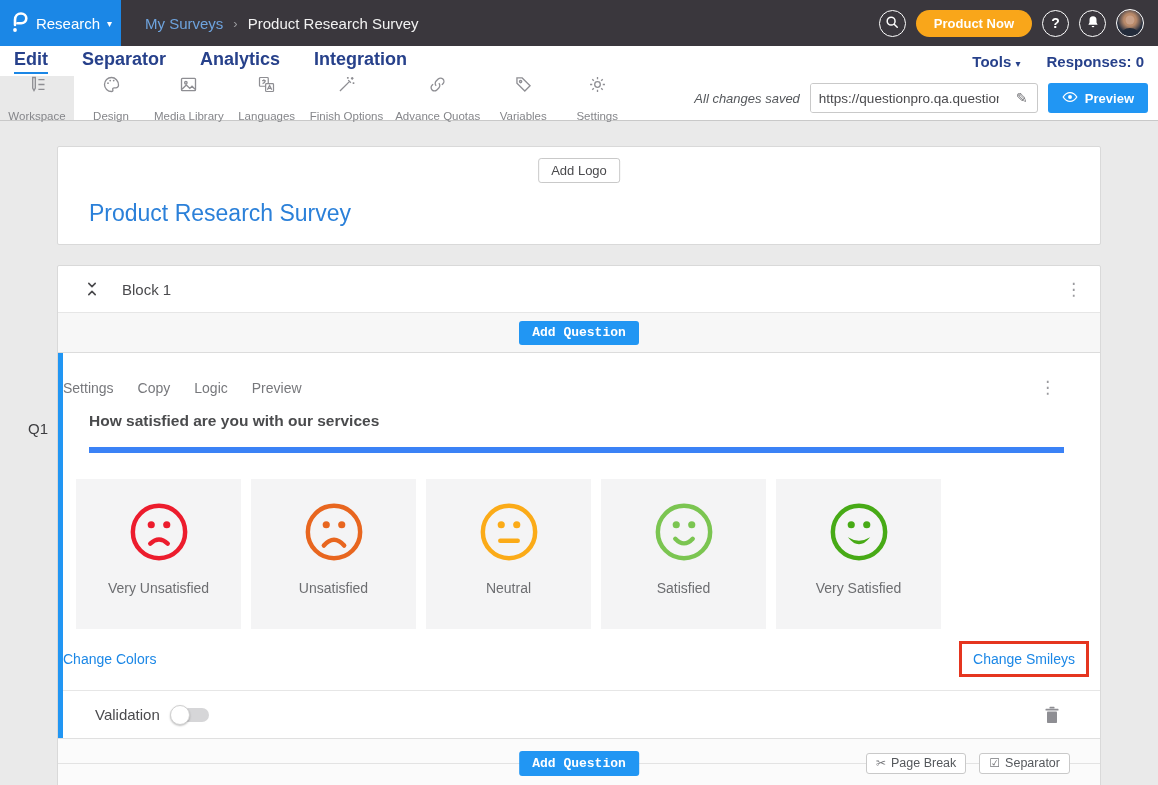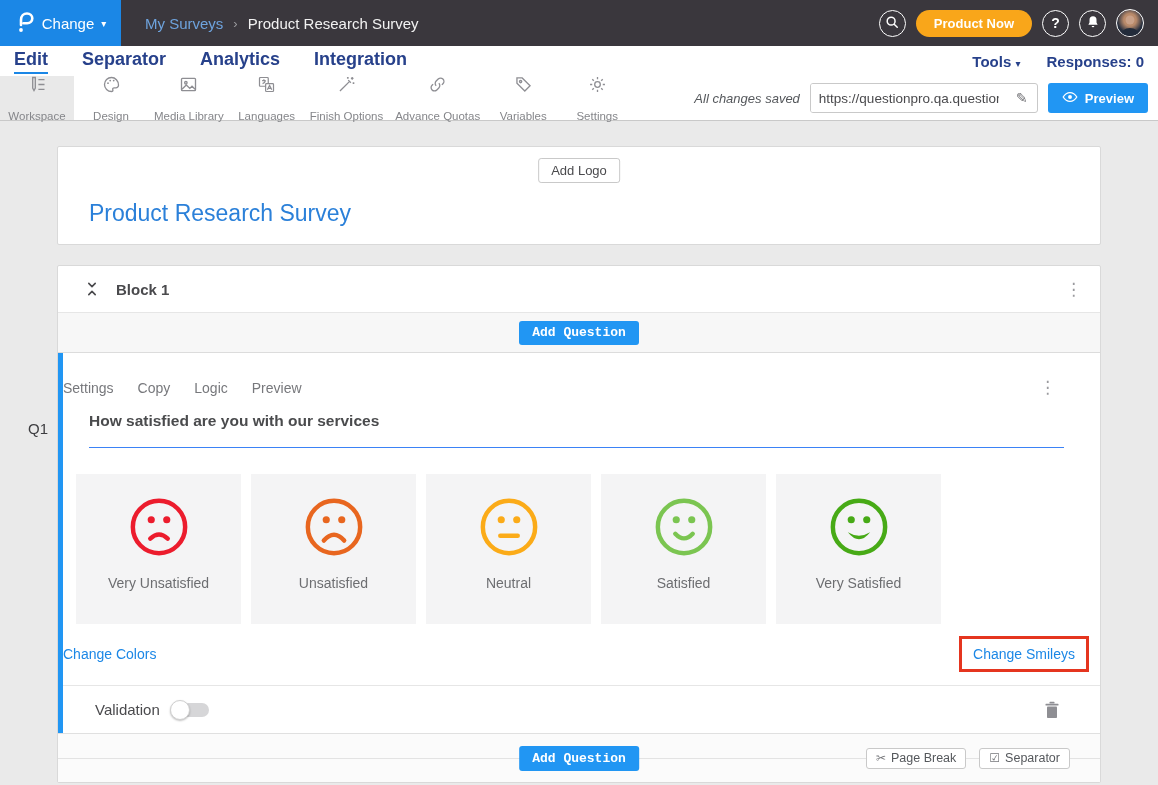--- a/index.html
+++ b/index.html
@@ -50,29 +50,29 @@
   .q-index{position:absolute;left:28px;top:299px;font-size:15px;color:#3d3d40;}
   .card{width:1044px;margin:0 auto 0 57px;background:#fff;border:1px solid var(--border);border-radius:2px;}
 
   .survey-card{height:99px;position:relative;}
   .add-logo-btn{position:absolute;left:50%;transform:translateX(-50%);top:11px;background:#fff;border:1px solid #c9c9c9;border-radius:3px;height:25px;padding:0 12px;font-size:13px;color:#4a4a4d;cursor:pointer;font-family:inherit;}
   .survey-title{position:absolute;left:31px;bottom:17px;font-size:23px;font-weight:normal;color:#2b80d9;}
 
   .block-card{margin-top:20px;}
   .block-header{height:47px;display:flex;align-items:center;border-bottom:1px solid #e6e6e6;padding:0 18px 0 26px;}
   .collapse-icon{cursor:pointer;display:flex;}
-  .block-title{margin-left:16px;font-size:15px;color:#4a4a4d;font-weight:bold;}
+  .block-title{margin-left:22px;font-size:15px;color:#4a4a4d;}
   .dots-menu{margin-left:auto;color:#9a9a9e;font-size:17px;letter-spacing:0;cursor:pointer;line-height:1;}
   .addq-strip{height:40px;background:#f7f7f7;border-bottom:1px solid #dcdcdc;display:flex;align-items:center;justify-content:center;}
   .btn-blue{background:var(--button_blue);color:#fff;border:none;border-radius:3px;height:24px;padding:0 13px;font-size:13px;font-weight:bold;cursor:pointer;font-family:Liberation Mono, monospace;}
 
   .question-region{background:#fff;border-left:5px solid var(--button_blue);}
   .q-actions{display:flex;justify-content:flex-end;align-items:center;gap:24px;padding:26px 44px 0 0;font-size:14px;color:#77787c;}
   .q-action{cursor:pointer;}
-  .q-text{margin:16px 36px 0 26px;padding-bottom:17px;border-bottom:1px solid #3b82f6;font-size:15.5px;font-weight:bold;color:#4a4b4d;}
+  .q-text{margin:16px 36px 0 26px;padding-bottom:17px;border-bottom:6px solid #3b82f6;font-size:15.5px;font-weight:bold;color:#4a4b4d;}
   .tiles{display:flex;gap:10px;margin:26px 0 0 13px;}
   .tile{width:165px;height:150px;background:#f4f4f5;display:flex;flex-direction:column;align-items:center;cursor:pointer;}
   .tile .face{margin-top:22px;height:62px;}
   .tile .tile-label{margin-top:17px;font-size:14px;color:#6d6e71;}
   .q-links{display:flex;justify-content:space-between;align-items:center;margin:12px 11px 0 0;font-size:14px;}
   .q-link{color:var(--brand_blue);cursor:pointer;text-decoration:none;}
   .highlight-box{border:3px solid var(--highlight_red);padding:7px 11px;margin-left:11px;}
   .validation-row{margin-top:13px;border-top:1px solid #e6e6e6;height:48px;display:flex;align-items:center;padding:0 40px 0 32px;}
   .validation-label{font-size:15px;color:#4a4a4d;}
   .toggle{width:36px;height:14px;background:#d6d6d8;border-radius:7px;margin-left:13px;position:relative;cursor:pointer;}
@@ -90,21 +90,21 @@
 <body>
 
 <header class="topbar">
   <div class="logo-area">
     <span class="icon-svg">
       <svg width="20" height="24" viewBox="0 0 20 24">
           <path d="M6 15v-5c0-4 2.8-6.5 6-6.5 3 0 5.3 2 5.3 4.8 0 2.9-2.2 4.9-5.1 4.9H8.6" fill="none" stroke="#fff" stroke-width="2.6" stroke-linecap="round"></path>
           <circle cx="6" cy="20" r="1.9" fill="#fff"></circle>
         </svg>
     </span>
-    <span>Change</span>
+    <span>Research</span>
     <span class="caret">▾</span>
   </div>
   <nav class="breadcrumb">
     <a class="bc-parent">My Surveys</a>
     <span class="bc-sep">›</span>
     <span class="bc-current">Product Research Survey</span>
   </nav>
   <div class="topbar-right">
     <button class="circle-btn">
       <span class="icon-svg">

